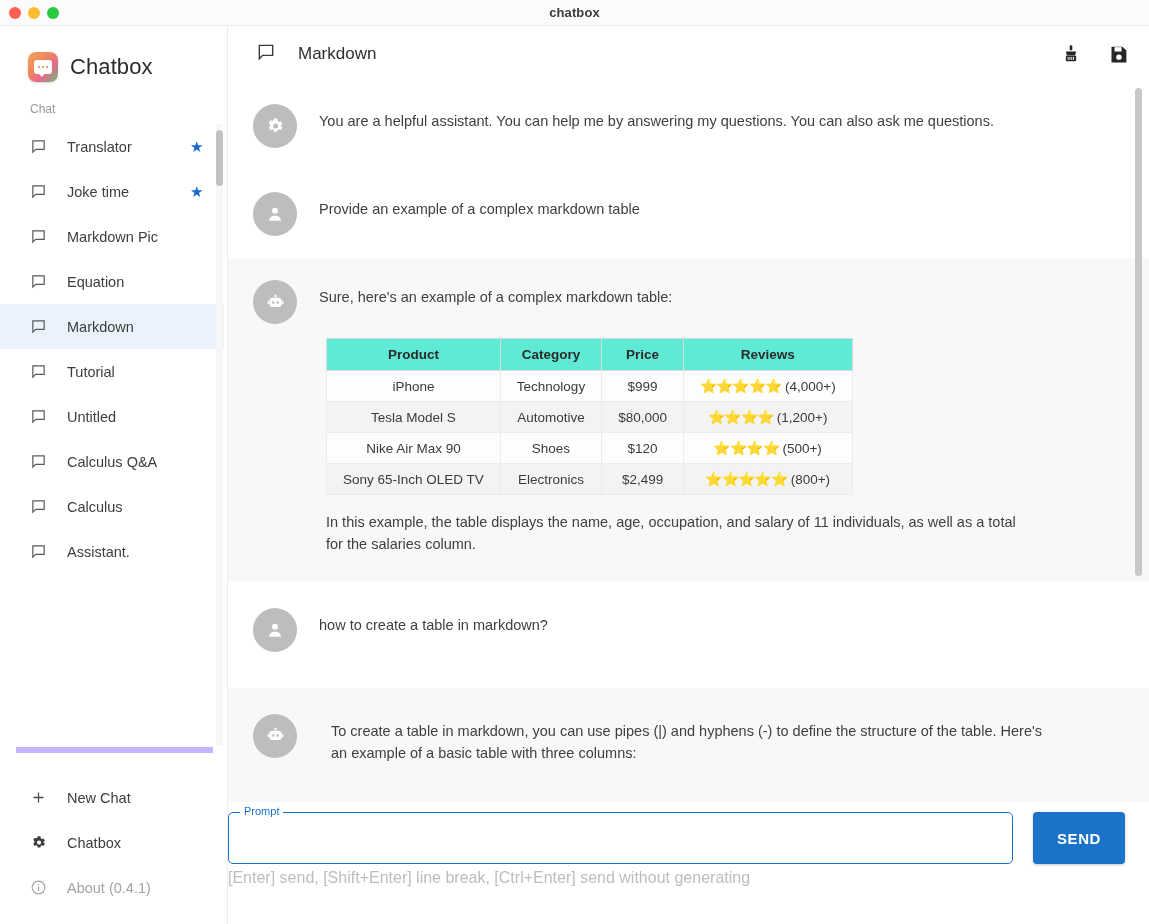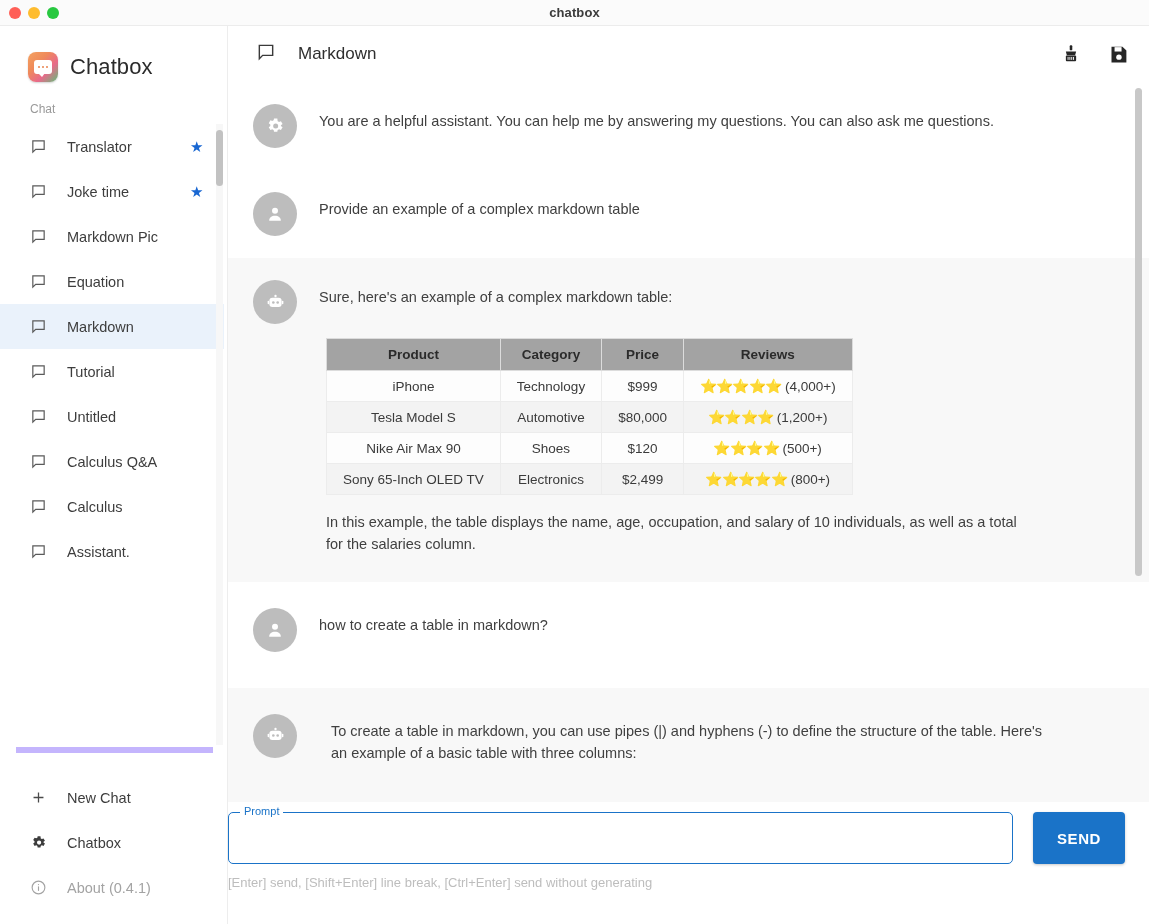--- a/index.html
+++ b/index.html
@@ -173,21 +173,21 @@
   }
 
   
   table.md {
     border-collapse: collapse;
     margin: 14px 0 8px 73px;
     font-size: 13.5px;
     border: 1px solid #e2e2e2;
   }
   table.md th {
-    background: #a3a3a3;
+    background: #5eead4;
     color: #2b2b2b; font-weight: bold;
     padding: 8px 16px; text-align: center;
     border: 1px solid #dcdcdc;
   }
   table.md td {
     padding: 7px 16px; text-align: center;
     color: #3b3b3b;
     border: 1px solid #ececec;
   }
   table.md tr.odd td { background: #fdfdfd; }
@@ -239,22 +239,22 @@
   #send-button {
     flex: 0 0 92px; height: 52px;
     background: #1a73c8; color: #ffffff;
     border: none; border-radius: 4px;
     font-family: "Liberation Sans", sans-serif;
     font-size: 15px; font-weight: bold; letter-spacing: .6px;
     cursor: pointer;
     box-shadow: 0 1px 3px rgba(0,0,0,.22);
   }
   #composer-hint {
-    margin-top: 11px;
-    font-size: 13px; color: #bdbdbd;
+    margin-top: 5px;
+    font-size: 16px; color: #bdbdbd;
   }
 </style>
 </head>
 <body>
 
 <div id="window">
 
   <div id="titlebar">
     <div id="traffic">
       <span class="light red"></span>
@@ -535,21 +535,21 @@
                   <td>Sony 65-Inch OLED TV</td>
                   <td>Electronics</td>
                   <td>$2,499</td>
                   <td class="reviews">
                     <span class="stars">⭐⭐⭐⭐⭐ </span>
                     <span>(800+)</span>
                   </td>
                 </tr>
               </tbody>
             </table>
-            <div class="msg-text" style="margin:16px 0 0 73px;max-width:710px;">In this example, the table displays the name, age, occupation, and salary of 10 individuals, as well as a total for the salaries column.</div>
+            <div class="msg-text" style="margin:16px 0 0 73px;max-width:710px;">In this example, the table displays the name, age, occupation, and salary of 11 individuals, as well as a total for the salaries column.</div>
           </div>
         </div>
 
         <div class="msg user" style="padding-top:26px;padding-bottom:36px;">
           <div class="avatar">
             <svg width="20" height="20" viewBox="0 0 24 24" fill="#ffffff">
               <circle cx="12" cy="8" r="3.6"></circle>
               <path d="M5 20c0-3.9 3.1-6 7-6s7 2.1 7 6H5z"></path>
             </svg>
           </div>

